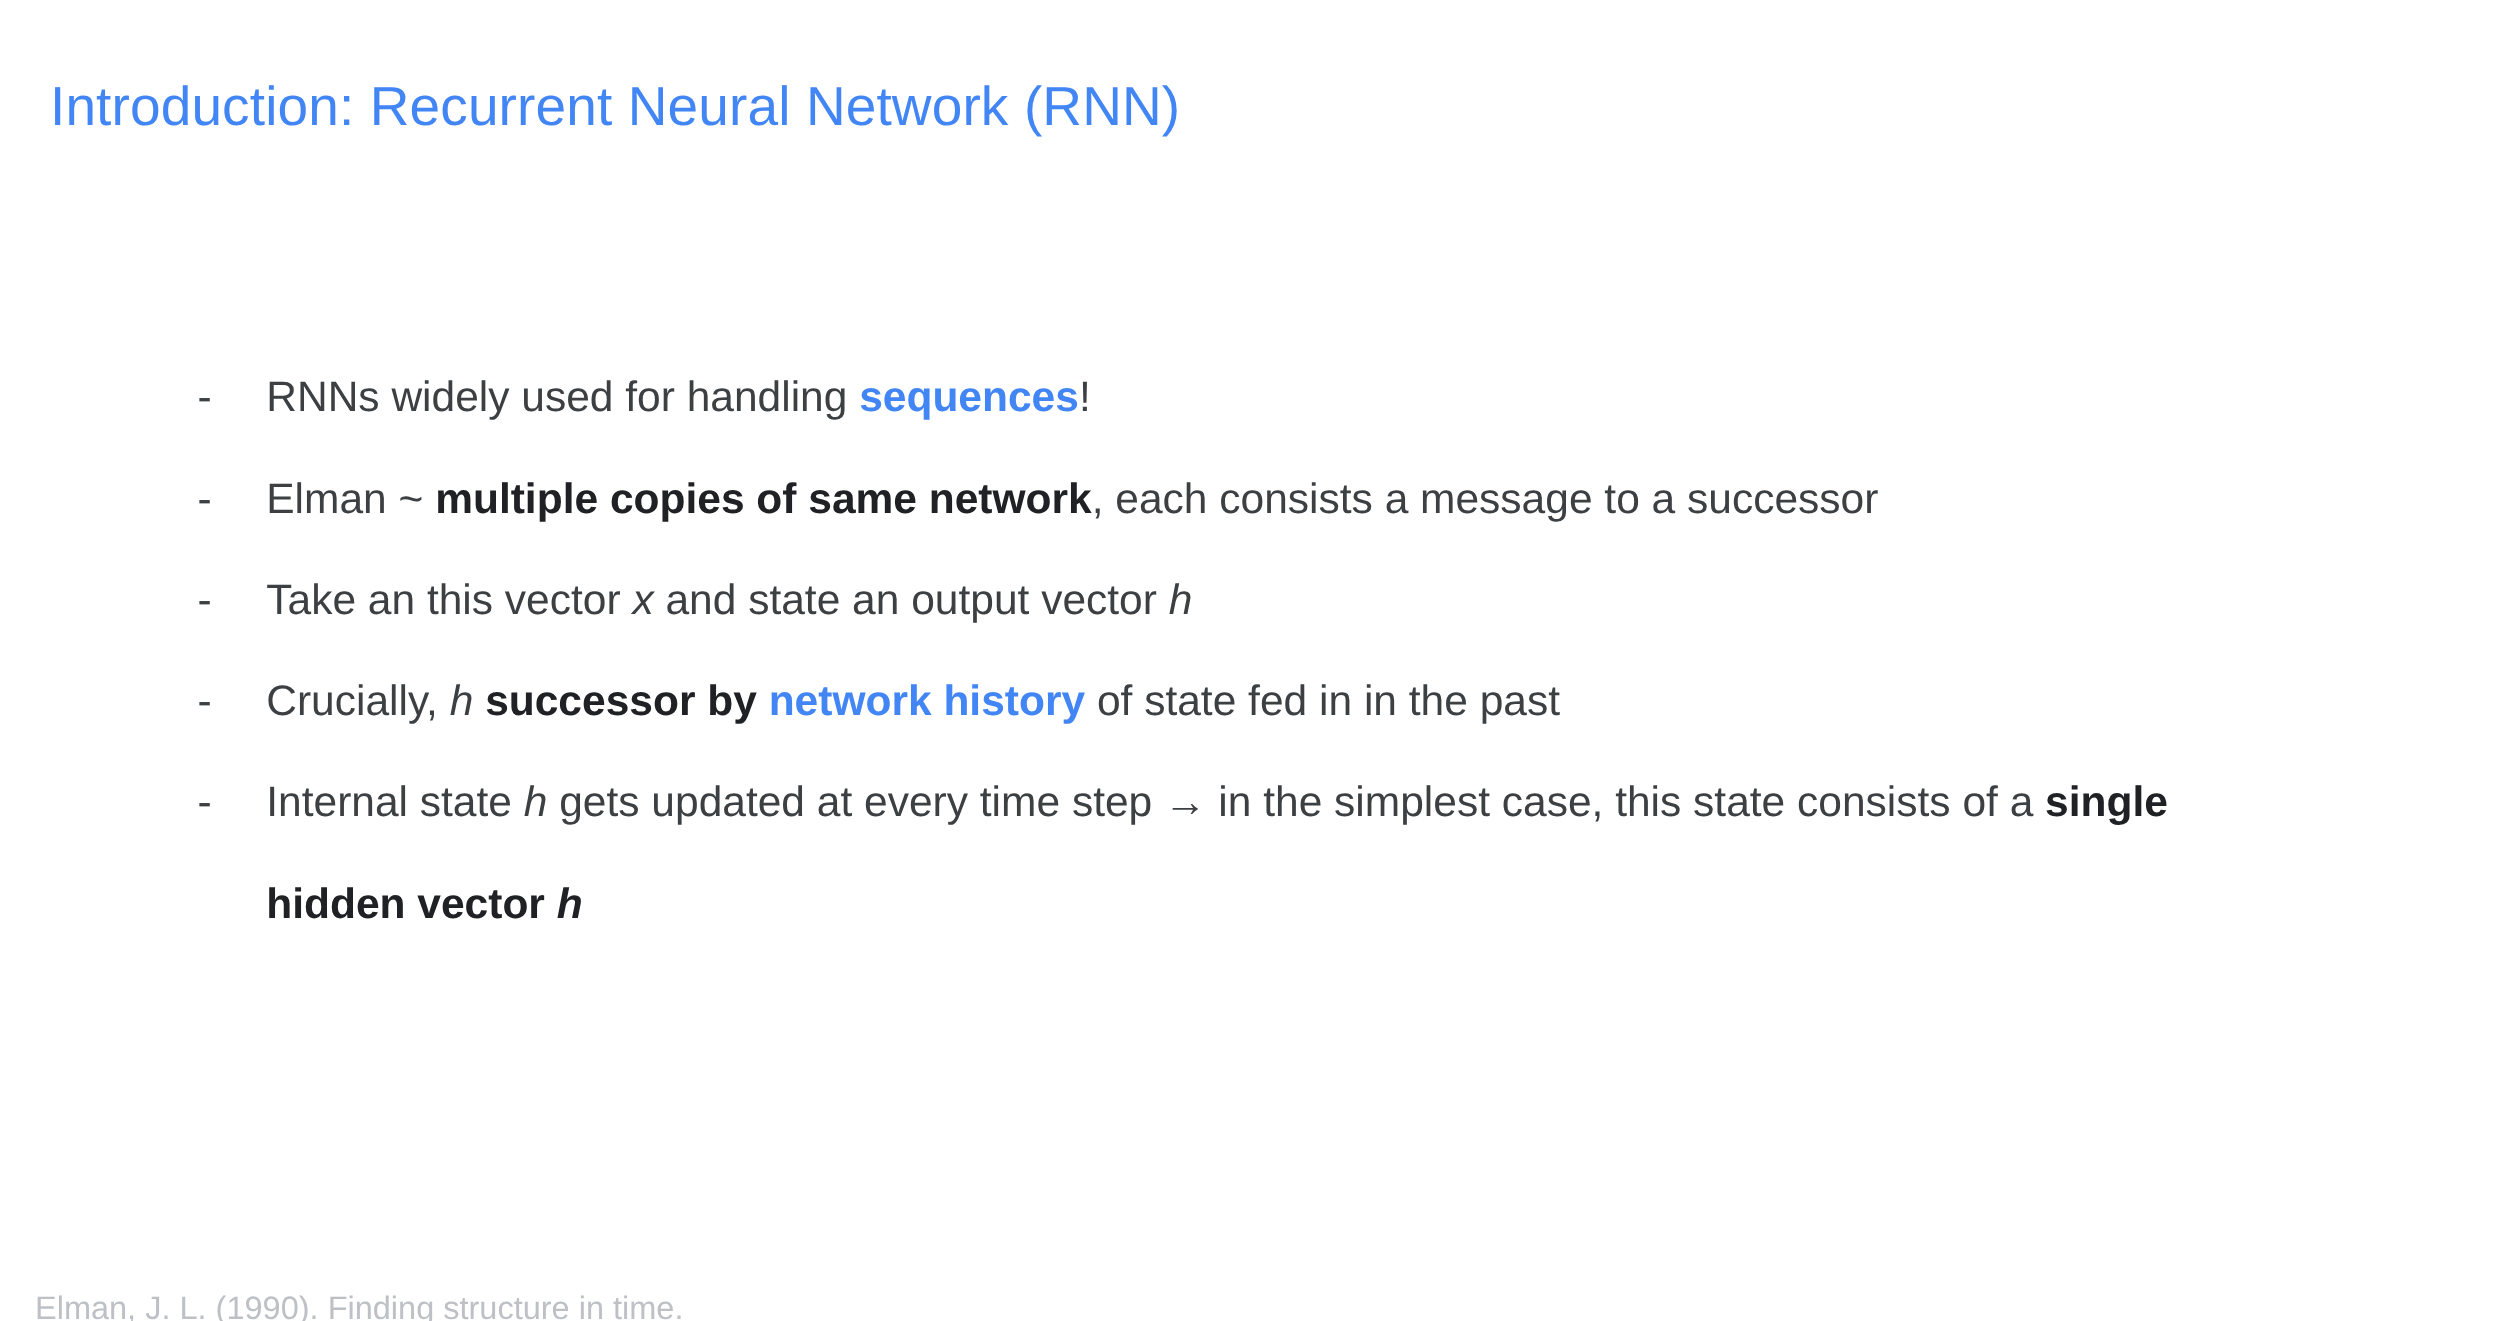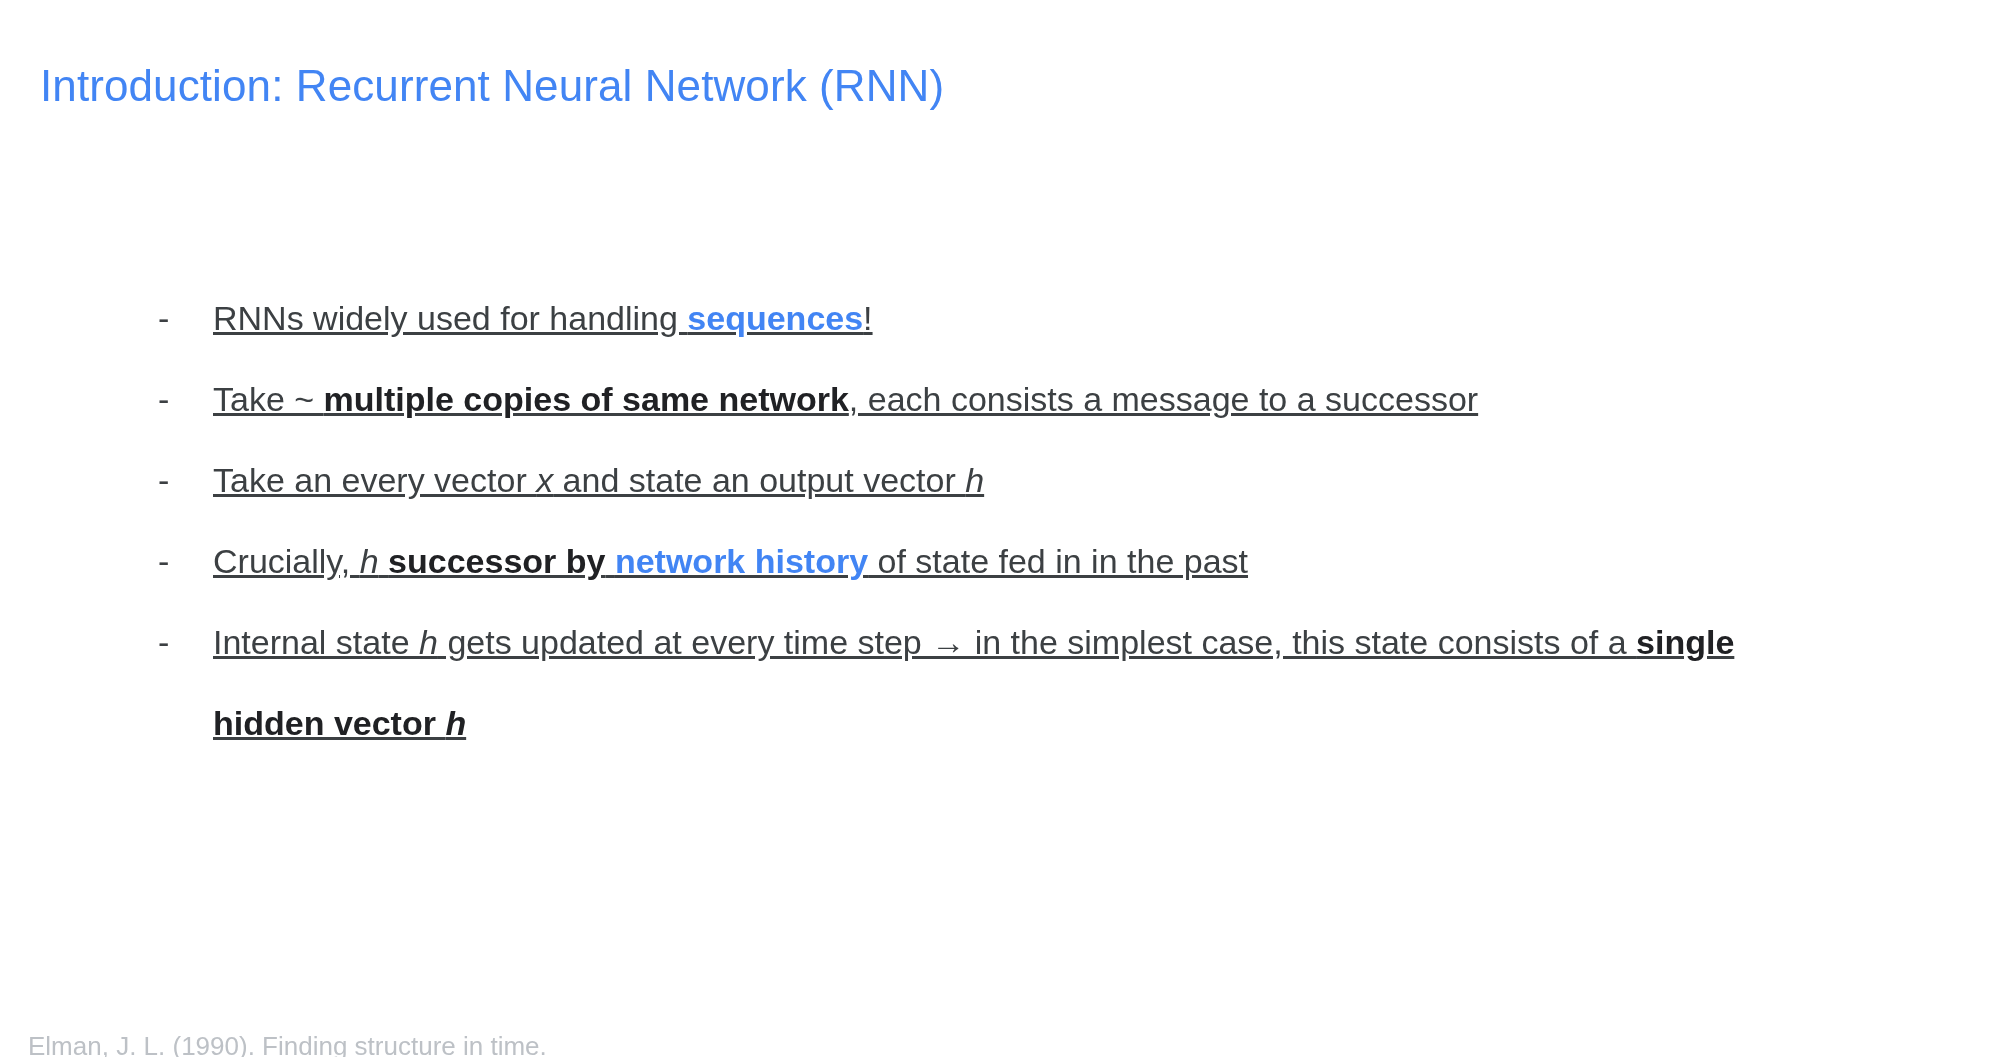--- a/index.html
+++ b/index.html
@@ -64,21 +64,20 @@
     font-size: 34px;
     line-height: 81px;
     text-align: left;
     padding-left: 8px;
     box-sizing: border-box;
   }
 
   .bullet-text {
     flex: 1 1 auto;
     max-width: 1630px;
-    text-decoration: underline;
   }
 
   .b { font-weight: bold; color: #202124; }
   .i { font-style: italic; }
   .bi { font-weight: bold; font-style: italic; color: #202124; }
   .blue { color: #4285f4; font-weight: bold; }
 
   
   .footer-citation {
     position: absolute;
@@ -100,26 +99,26 @@
 
   <ul class="body-list">
 
     <li class="bullet-row">
       <span class="bullet-marker">-</span>
       <span class="bullet-text"><span>RNNs widely used for handling </span><span class="blue">sequences</span><span>!</span></span>
     </li>
 
     <li class="bullet-row">
       <span class="bullet-marker">-</span>
-      <span class="bullet-text"><span>Take ~ </span><span class="b">multiple copies of same network</span><span>, each consists a message to a successor</span></span>
+      <span class="bullet-text"><span>Elman ~ </span><span class="b">multiple copies of same network</span><span>, each consists a message to a successor</span></span>
     </li>
 
     <li class="bullet-row">
       <span class="bullet-marker">-</span>
-      <span class="bullet-text"><span>Take an every vector </span><span class="i">x</span><span> and state an output vector </span><span class="i">h</span></span>
+      <span class="bullet-text"><span>Take an this vector </span><span class="i">x</span><span> and state an output vector </span><span class="i">h</span></span>
     </li>
 
     <li class="bullet-row">
       <span class="bullet-marker">-</span>
       <span class="bullet-text"><span>Crucially, </span><span class="i">h</span><span> </span><span class="b">successor by</span><span> </span><span class="blue">network history</span><span> of state fed in in the past</span></span>
     </li>
 
     <li class="bullet-row">
       <span class="bullet-marker">-</span>
       <span class="bullet-text"><span>Internal state </span><span class="i">h</span><span> gets updated at every time step → in the simplest case, this state consists of a </span><span class="b">single hidden vector </span><span class="bi">h</span></span>

